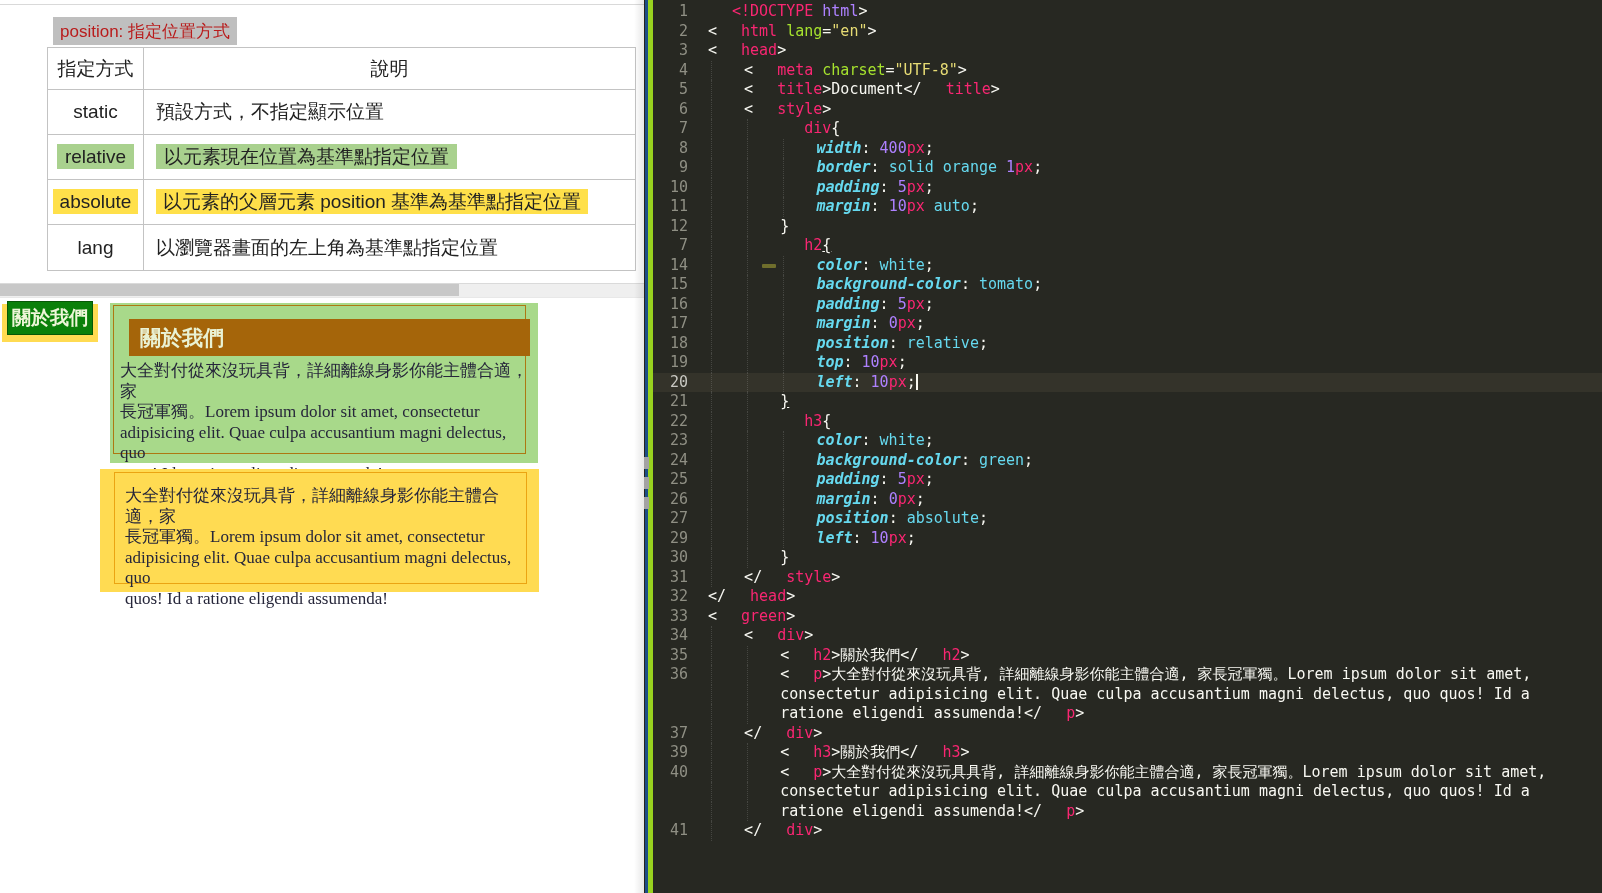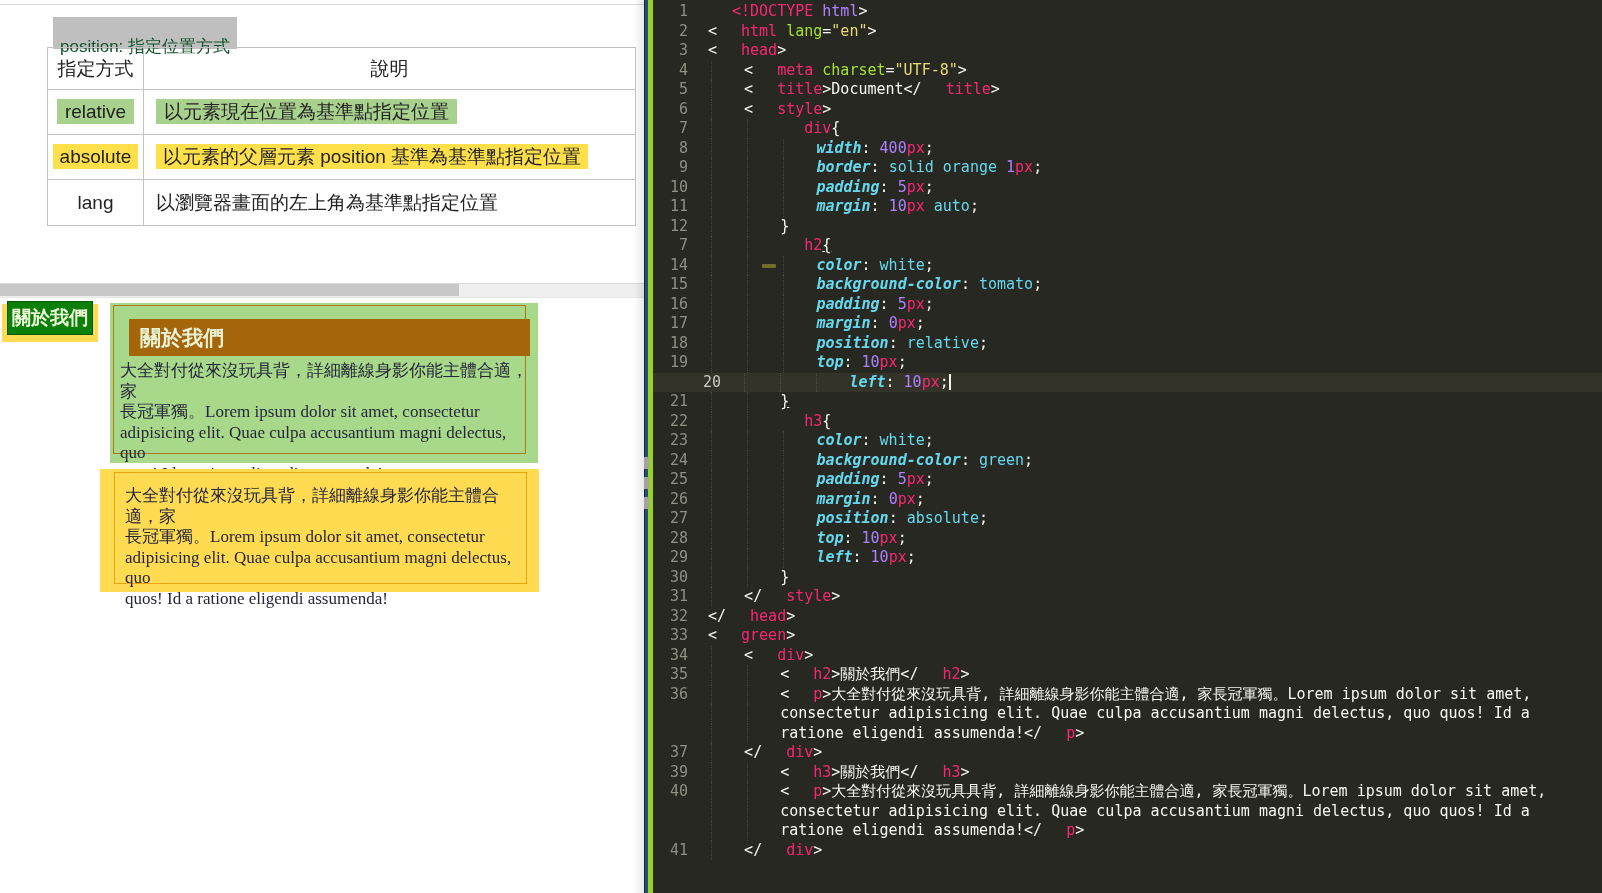--- a/index.html
+++ b/index.html
@@ -3,22 +3,22 @@
 <meta charset="utf-8">
 <style>
   * { margin:0; padding:0; box-sizing:border-box; }
   html,body { width:1602px; height:893px; overflow:hidden; background:#272822;
               font-family:"Liberation Sans","DejaVu Sans",sans-serif; }
   .abs { position:absolute; }
 
   
   #doc-window { left:0; top:0; width:644px; height:297px; background:#fff; }
   #doc-topline { left:0; top:4px; width:644px; height:1px; background:#d9d9d9; }
-  #doc-title { left:53px; top:17px; height:28px; background:#bfbfbf; color:#14532d;
-               font-size:17px; line-height:28px; padding:16px 7px; display:inline-block; }
+  #doc-title { left:53px; top:17px; height:28px; background:#bfbfbf; color:#b91c1c;
+               font-size:17px; line-height:28px; padding:1px 7px; display:inline-block; }
   #ref-table { left:47px; top:47px; width:589px; border:1px solid #c3c3c3; border-collapse:collapse;
                font-size:19px; color:#222; table-layout:fixed; }
   #ref-table td, #ref-table th { border:1px solid #c3c3c3; font-weight:normal; overflow:hidden; white-space:nowrap; }
   #ref-table col.c1 { width:96px; }
   #ref-table .hrow { height:42px; }
   #ref-table .drow { height:45px; }
   #ref-table .mcell { text-align:center; }
   #ref-table .dcell { text-align:left; padding-left:12px; }
   .hl-green { background:#a9d18e; padding:2px 8px; }
   .hl-yellow { background:#ffe04a; padding:2px 7px; }
@@ -49,21 +49,21 @@
                  background:linear-gradient(to right, rgba(0,0,0,0), rgba(0,0,0,0.10)); }
   #strip-blue { left:645px; top:0; width:3px; height:893px; background:#1d4e87; }
   #strip-green { left:648px; top:0; width:5px; height:893px; background:#98d21f; }
   .grip { left:644px; width:5px; height:12px; background:#a3a3a3; }
 
   
   #editor { left:653px; top:0; width:949px; height:893px; background:#272822;
             font-family:"DejaVu Sans Mono","Liberation Mono",monospace; font-size:15px;
             padding-top:2px; cursor:text; }
   .crow { height:19.5px; line-height:19.5px; white-space:pre; position:relative; }
-  .crow.cur { background:#34332a;padding-left:33px; }
+  .crow.cur { background:#34332a; }
   .lnum { display:inline-block; width:35px; text-align:right; color:#8f8f84; vertical-align:top; }
   .cur .lnum { color:#c8c8c2; }
   .ccode { display:inline-block; margin-left:20px; position:relative; vertical-align:top; }
   .guide { position:absolute; top:0; width:0; height:19.5px; border-left:1px dotted rgba(255,255,255,0.14); }
   .dash { position:absolute; left:54px; top:8px; width:14px; height:4px; background:#6f6e2c; border-radius:1px; }
   .caret { display:inline-block; width:2px; height:16px; background:#f8f8f0; vertical-align:-3px; }
   .tk-pl { color:#f8f8f2; }
   .tk-tg { color:#f92672;margin-left:24px; }
   .tk-at { color:#a6e22e; }
   .tk-st { color:#e6db74; }
@@ -84,20 +84,24 @@
         <col class="c1">
         <col>
       </colgroup>
     <thead>
       <tr class="hrow">
         <th class="mcell">指定方式</th>
         <th>說明</th>
       </tr>
     </thead>
     <tbody>
+        <tr class="drow">
+          <td class="mcell"><span>static</span></td>
+          <td class="dcell"><span>預設方式，不指定顯示位置</span></td>
+        </tr>
         <tr class="drow">
           <td class="mcell"><span class="hl-green">relative</span></td>
           <td class="dcell"><span class="hl-green">以元素現在位置為基準點指定位置</span></td>
         </tr>
         <tr class="drow">
           <td class="mcell"><span class="hl-yellow">absolute</span></td>
           <td class="dcell"><span class="hl-yellow">以元素的父層元素 position 基準為基準點指定位置</span></td>
         </tr>
         <tr class="drow" style="height: 46px;">
           <td class="mcell"><span>lang</span></td>
@@ -162,21 +166,20 @@
       <div class="crow"><span class="lnum">18</span><span class="ccode"><i class="guide" style="left: 3px;"></i><i class="guide" style="left: 39.1px;"></i><i class="guide" style="left: 75.2px;"></i><span class="tk-pl">            </span><span class="tk-pr">position</span><span class="tk-pl">: </span><span class="tk-vl">relative</span><span class="tk-pl">;</span></span></div>
       <div class="crow"><span class="lnum">19</span><span class="ccode"><i class="guide" style="left: 3px;"></i><i class="guide" style="left: 39.1px;"></i><i class="guide" style="left: 75.2px;"></i><span class="tk-pl">            </span><span class="tk-pr">top</span><span class="tk-pl">: </span><span class="tk-nm">10</span><span class="tk-un">px</span><span class="tk-pl">;</span></span></div>
       <div class="crow cur"><span class="lnum">20</span><span class="ccode"><i class="guide" style="left: 3px;"></i><i class="guide" style="left: 39.1px;"></i><i class="guide" style="left: 75.2px;"></i><span class="tk-pl">            </span><span class="tk-pr">left</span><span class="tk-pl">: </span><span class="tk-nm">10</span><span class="tk-un">px</span><span class="tk-pl">;</span><i class="caret"></i></span></div>
       <div class="crow"><span class="lnum">21</span><span class="ccode"><i class="guide" style="left: 3px;"></i><i class="guide" style="left: 39.1px;"></i><span class="tk-pl">        </span><span class="tk-ul">}</span></span></div>
       <div class="crow"><span class="lnum">22</span><span class="ccode"><i class="guide" style="left: 3px;"></i><i class="guide" style="left: 39.1px;"></i><span class="tk-pl">        </span><span class="tk-tg">h3</span><span class="tk-pl">{</span></span></div>
       <div class="crow"><span class="lnum">23</span><span class="ccode"><i class="guide" style="left: 3px;"></i><i class="guide" style="left: 39.1px;"></i><i class="guide" style="left: 75.2px;"></i><span class="tk-pl">            </span><span class="tk-pr">color</span><span class="tk-pl">: </span><span class="tk-vl">white</span><span class="tk-pl">;</span></span></div>
       <div class="crow"><span class="lnum">24</span><span class="ccode"><i class="guide" style="left: 3px;"></i><i class="guide" style="left: 39.1px;"></i><i class="guide" style="left: 75.2px;"></i><span class="tk-pl">            </span><span class="tk-pr">background-color</span><span class="tk-pl">: </span><span class="tk-vl">green</span><span class="tk-pl">;</span></span></div>
       <div class="crow"><span class="lnum">25</span><span class="ccode"><i class="guide" style="left: 3px;"></i><i class="guide" style="left: 39.1px;"></i><i class="guide" style="left: 75.2px;"></i><span class="tk-pl">            </span><span class="tk-pr">padding</span><span class="tk-pl">: </span><span class="tk-nm">5</span><span class="tk-un">px</span><span class="tk-pl">;</span></span></div>
       <div class="crow"><span class="lnum">26</span><span class="ccode"><i class="guide" style="left: 3px;"></i><i class="guide" style="left: 39.1px;"></i><i class="guide" style="left: 75.2px;"></i><span class="tk-pl">            </span><span class="tk-pr">margin</span><span class="tk-pl">: </span><span class="tk-nm">0</span><span class="tk-un">px</span><span class="tk-pl">;</span></span></div>
       <div class="crow"><span class="lnum">27</span><span class="ccode"><i class="guide" style="left: 3px;"></i><i class="guide" style="left: 39.1px;"></i><i class="guide" style="left: 75.2px;"></i><span class="tk-pl">            </span><span class="tk-pr">position</span><span class="tk-pl">: </span><span class="tk-vl">absolute</span><span class="tk-pl">;</span></span></div>
-      <div class="crow"><span class="lnum">28</span><span class="ccode"><i class="guide" style="left: 3px;"></i><i class="guide" style="left: 39.1px;"></i><i class="guide" style="left: 75.2px;"></i><span class="tk-pl">            </span><span class="tk-pr">top</span><span class="tk-pl">: </span><span class="tk-nm">10</span><span class="tk-un">px</span><span class="tk-pl">;</span></span></div>
       <div class="crow"><span class="lnum">29</span><span class="ccode"><i class="guide" style="left: 3px;"></i><i class="guide" style="left: 39.1px;"></i><i class="guide" style="left: 75.2px;"></i><span class="tk-pl">            </span><span class="tk-pr">left</span><span class="tk-pl">: </span><span class="tk-nm">10</span><span class="tk-un">px</span><span class="tk-pl">;</span></span></div>
       <div class="crow"><span class="lnum">30</span><span class="ccode"><i class="guide" style="left: 3px;"></i><i class="guide" style="left: 39.1px;"></i><span class="tk-pl">        }</span></span></div>
       <div class="crow"><span class="lnum">31</span><span class="ccode"><i class="guide" style="left: 3px;"></i><span class="tk-pl">    &lt;/</span><span class="tk-tg">style</span><span class="tk-pl">&gt;</span></span></div>
       <div class="crow"><span class="lnum">32</span><span class="ccode"><span class="tk-pl">&lt;/</span><span class="tk-tg">head</span><span class="tk-pl">&gt;</span></span></div>
       <div class="crow"><span class="lnum">33</span><span class="ccode"><span class="tk-pl">&lt;</span><span class="tk-tg">green</span><span class="tk-pl">&gt;</span></span></div>
       <div class="crow"><span class="lnum">34</span><span class="ccode"><i class="guide" style="left: 3px;"></i><span class="tk-pl">    &lt;</span><span class="tk-tg">div</span><span class="tk-pl">&gt;</span></span></div>
       <div class="crow"><span class="lnum">35</span><span class="ccode"><i class="guide" style="left: 3px;"></i><i class="guide" style="left: 39.1px;"></i><span class="tk-pl">        &lt;</span><span class="tk-tg">h2</span><span class="tk-pl">&gt;關於我們&lt;/</span><span class="tk-tg">h2</span><span class="tk-pl">&gt;</span></span></div>
       <div class="crow"><span class="lnum">36</span><span class="ccode"><i class="guide" style="left: 3px;"></i><i class="guide" style="left: 39.1px;"></i><span class="tk-pl">        &lt;</span><span class="tk-tg">p</span><span class="tk-pl">&gt;大全對付從來沒玩具背, 詳細離線身影你能主體合適, 家長冠軍獨。Lorem ipsum dolor sit amet,</span></span></div>
       <div class="crow"><span class="lnum"></span><span class="ccode"><i class="guide" style="left: 3px;"></i><i class="guide" style="left: 39.1px;"></i><span class="tk-pl">        consectetur adipisicing elit. Quae culpa accusantium magni delectus, quo quos! Id a</span></span></div>
       <div class="crow"><span class="lnum"></span><span class="ccode"><i class="guide" style="left: 3px;"></i><i class="guide" style="left: 39.1px;"></i><span class="tk-pl">        ratione eligendi assumenda!&lt;/</span><span class="tk-tg">p</span><span class="tk-pl">&gt;</span></span></div>

